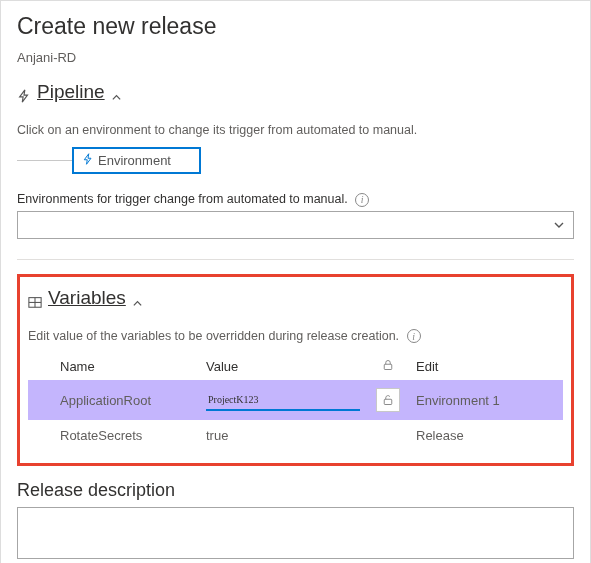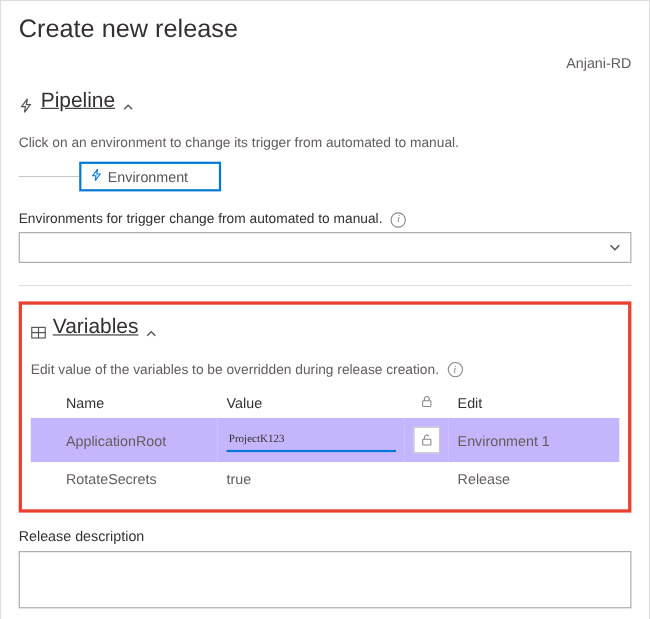--- a/index.html
+++ b/index.html
@@ -14,21 +14,20 @@
     }
     h1 {
       font-size: 23px;
       font-weight: 400;
       margin-bottom: 10px;
     }
     .subtitle {
       font-size: 13px;
       color: #605e5c;
       margin-bottom: 16px;
-      text-align: right;
     }
     .section-header {
       display: flex;
       align-items: flex-end;
       gap: 6px;
       font-size: 19px;
       font-weight: 400;
       margin-bottom: 3px;
       cursor: pointer;
       text-decoration: underline;
@@ -138,21 +137,21 @@
       width: 24px;
       height: 24px;
       border: 1px solid #c8c8c8;
       background: #fff;
       display: inline-flex;
       align-items: center;
       justify-content: center;
       cursor: pointer;
     }
     .desc-label {
-      font-size: 13px;
+      font-size: 18px;
       margin-bottom: 6px;
       color: #323130;
     }
     .desc-area {
       width: 100%;
       height: 52px;
       border: 1px solid #a6a6a6;
       resize: none;
       font-family: inherit;
       font-size: 13px;

